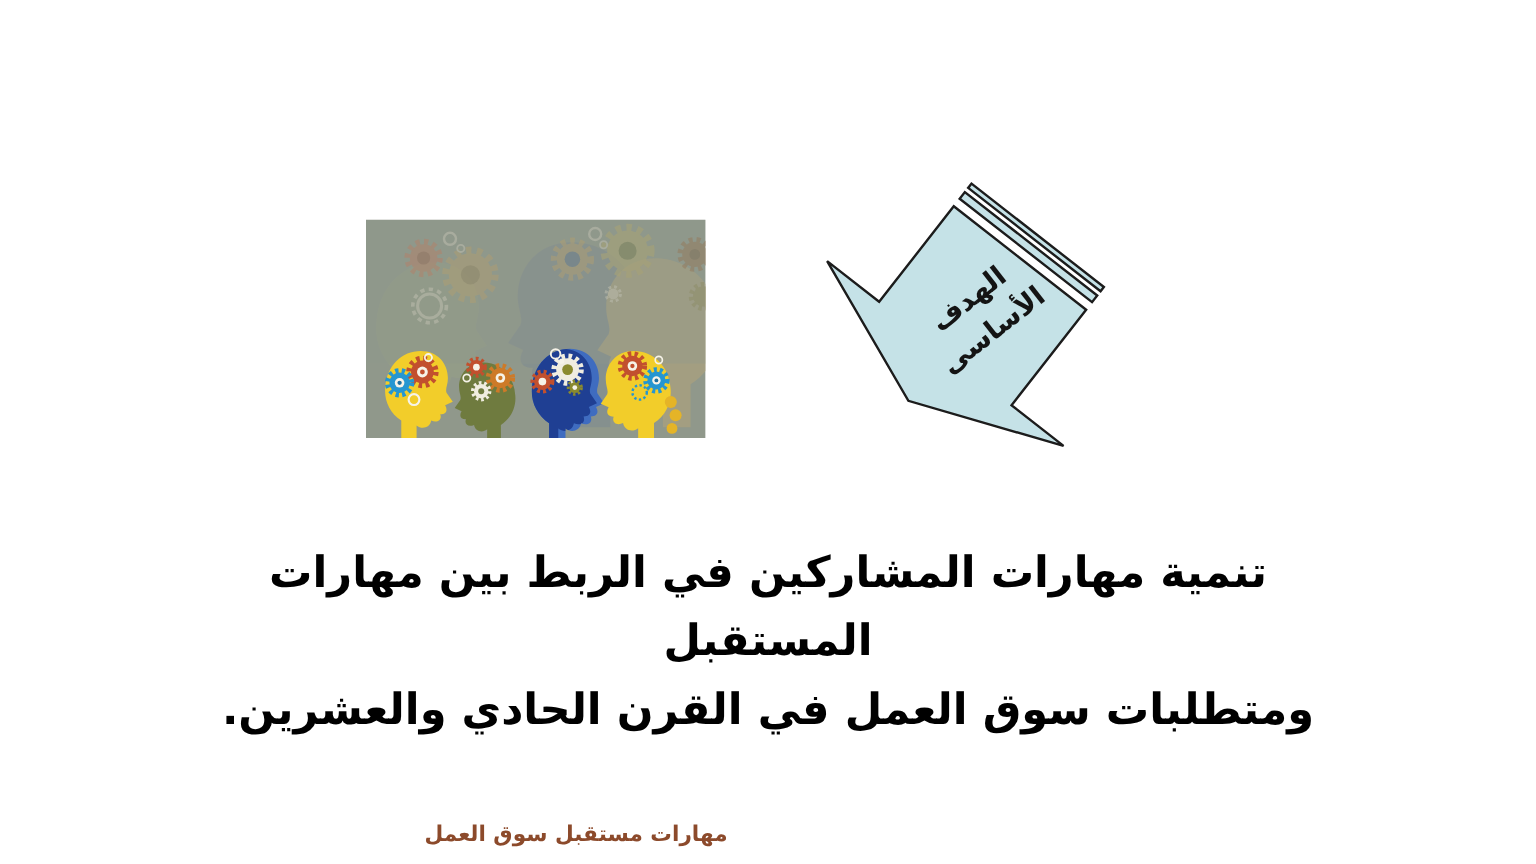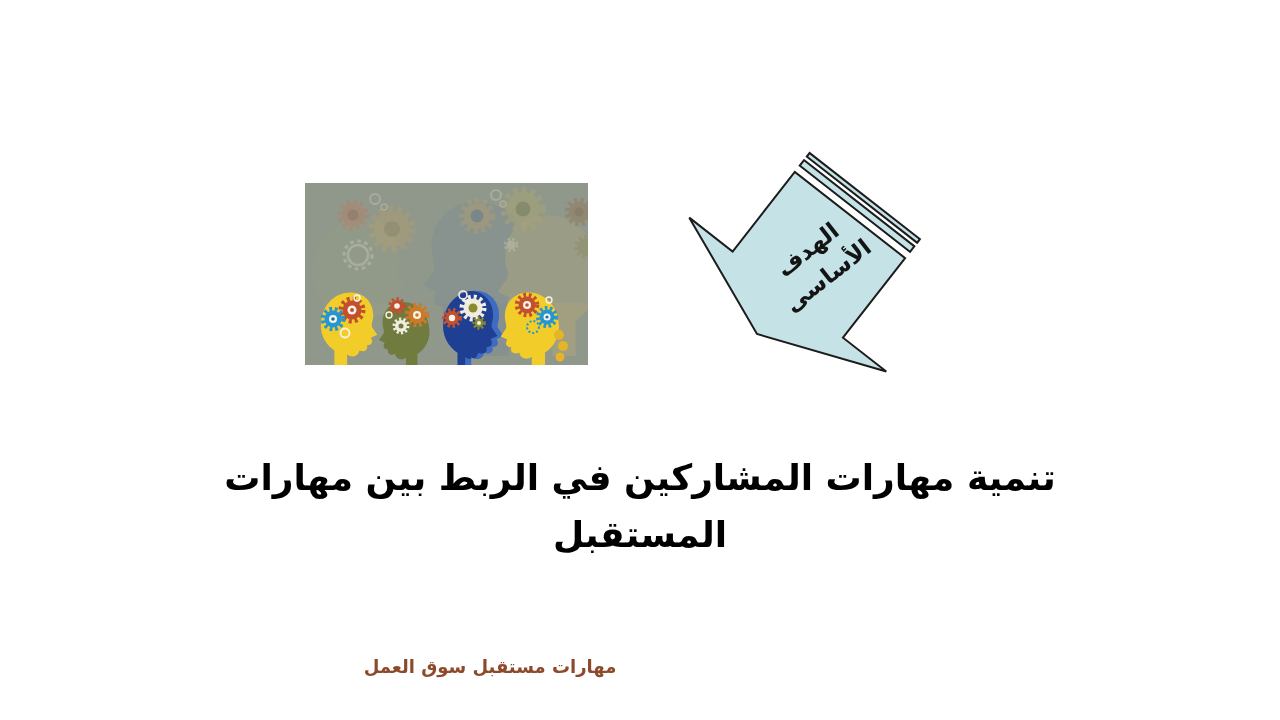--- a/index.html
+++ b/index.html
@@ -23,21 +23,21 @@
     direction:rtl;text-align:center;
     color:var(--text_color,#000);
     font-weight:bold;font-size:36px;line-height:57px;margin-top:29px;
   }
   .footer-item{
     top:652px;height:30px;line-height:30px;
     direction:rtl;text-align:center;
     color:var(--footer_color,#8c4a2b);
     font-weight:bold;font-size:18px;
   }
-  .footer-course{left:340px;width:300px;}
+  .footer-course{left:330px;width:300px;margin-top:29px;}
   .footer-author{left:790px;width:210px;}
 </style>
 </head>
 <body>
 
 <div class="slide">
 
   <svg class="abs illustration" viewBox="0 0 283 182" xmlns="http://www.w3.org/2000/svg">
     <defs>
       <path id="headP" d="M30,140 L30,106 C13,95 5,76 7,58 C9,27 31,6 58,6 C83,6 97,25 97,45 C97,55 93,60 95,66 L104,79 L93,84 C97,91 95,97 86,97 C89,105 82,110 73,106 C71,117 59,119 52,113 L52,140 Z"></path>
@@ -193,17 +193,18 @@
     </g>
   </svg>
 
   <div class="abs goal-label">
     <span>الهدف</span>
     <span>الأساسى</span>
   </div>
 
   <div class="abs main-text">
     <div>تنمية مهارات المشاركين في الربط بين مهارات المستقبل</div>
+    <div>ومتطلبات سوق العمل في القرن الحادي والعشرين.</div>
   </div>
 
   <div class="abs footer-item footer-course">مهارات مستقبل سوق العمل</div>
 
 </div>
 
 </body></html>

